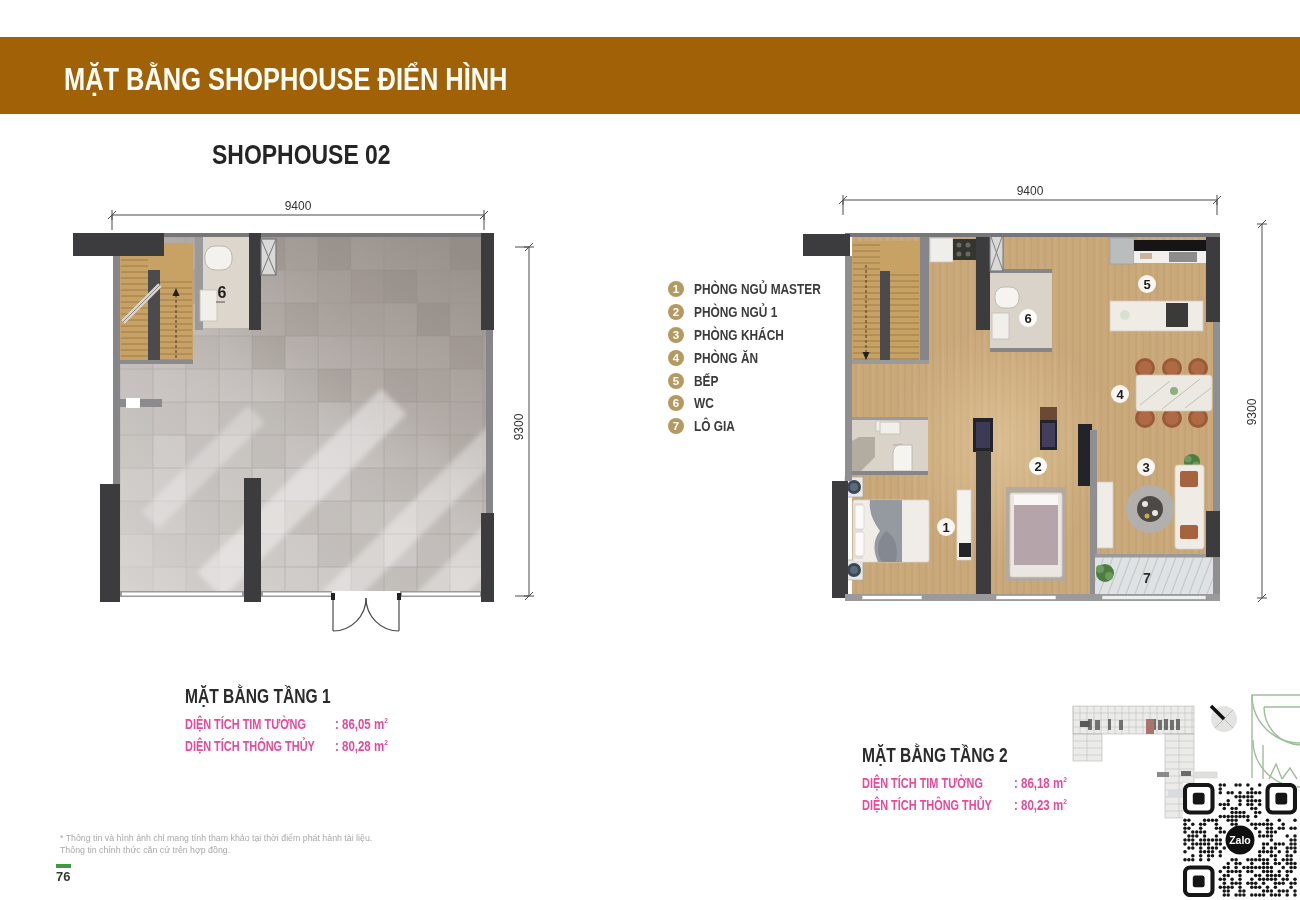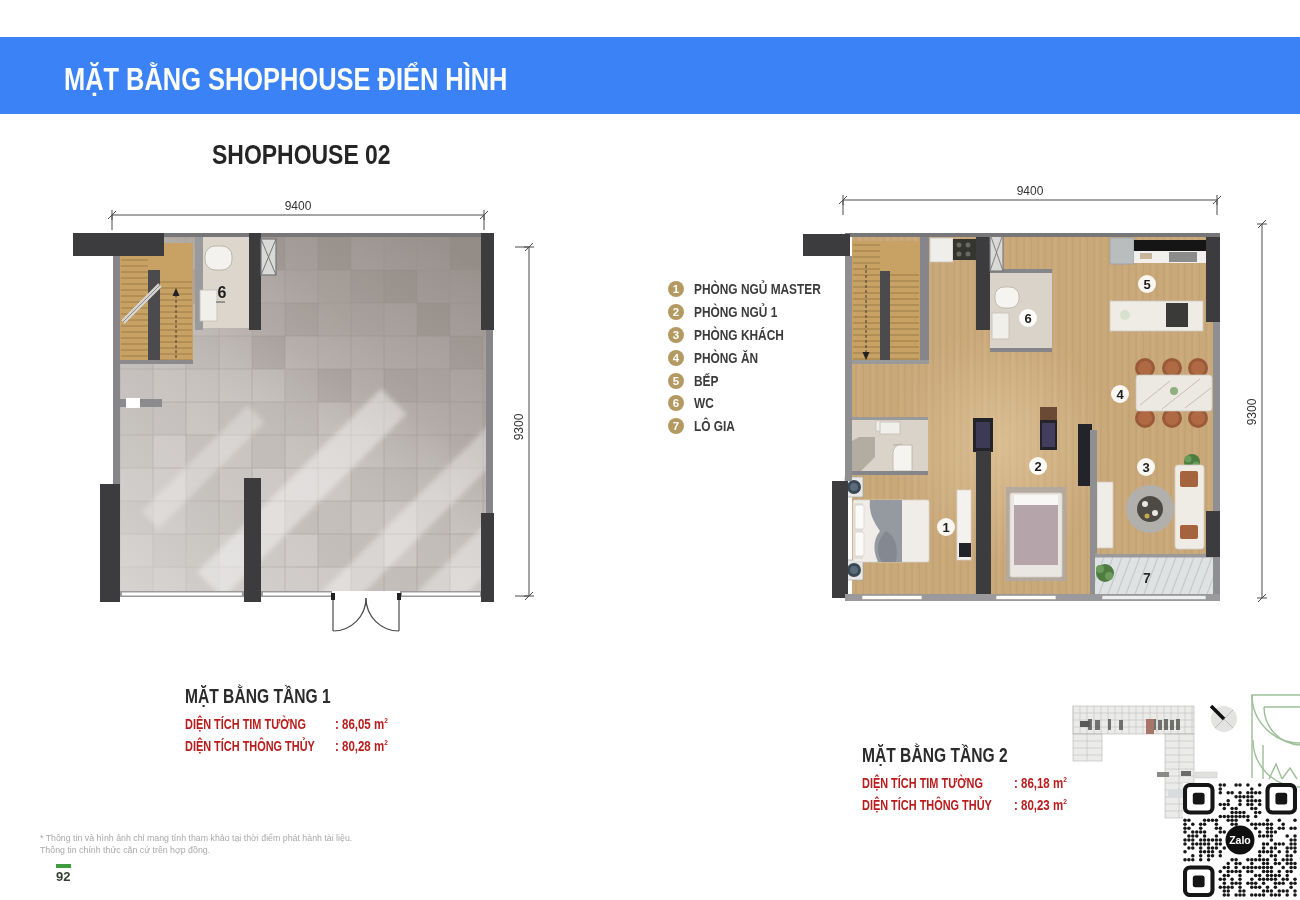--- a/index.html
+++ b/index.html
@@ -1,34 +1,34 @@
 <!DOCTYPE html>
 <html><head><meta charset="utf-8">
 <style>
 html,body{margin:0;padding:0;background:#ffffff;}
 #page{position:relative;width:1300px;height:900px;overflow:hidden;background:#fff;
   font-family:"Liberation Sans",sans-serif;}
-#topbar{position:absolute;left:0;top:37px;width:1300px;height:77px;background:#3b82f6;}
+#topbar{position:absolute;left:0;top:37px;width:1300px;height:77px;background:#a16207;}
 #topbar span{position:absolute;left:64px;top:50%;transform:translateY(-40%) scaleX(0.82);transform-origin:0 50%;
   color:#fdfdf8;font-weight:bold;font-size:31px;letter-spacing:0px;white-space:nowrap;}
 #sh02{position:absolute;left:212px;top:139px;font-weight:bold;font-size:28px;color:#252525;
   transform:scaleX(0.82);transform-origin:0 0;white-space:nowrap;}
 #legend{position:absolute;left:668px;top:278px;}
 .li{height:22.8px;display:flex;align-items:center;}
 .lc{width:16px;height:16px;border-radius:50%;background:#b49a62;color:#fff;font-size:11.5px;font-weight:bold;
   display:inline-flex;align-items:center;justify-content:center;margin-right:10px;flex:0 0 16px;}
 .lt{display:inline-block;font-size:14.5px;color:#3b3b3b;font-weight:bold;white-space:nowrap;
   transform:scaleX(0.82);transform-origin:0 50%;}
 .hblock{position:absolute;color:#2b2b2b;}
 .hblock h3{margin:0;font-size:19.5px;font-weight:bold;transform:scaleX(0.80);transform-origin:0 0;white-space:nowrap;}
-.arow{position:relative;font-size:14px;margin-top:7.5px;color:#b91c1c;font-weight:bold;height:15px;}
+.arow{position:relative;font-size:14px;margin-top:7.5px;color:#ec4899;font-weight:bold;height:15px;}
 .arow .lab{position:absolute;left:0;top:0;white-space:nowrap;transform:scaleX(0.78);transform-origin:0 0;}
 .arow .val{position:absolute;top:0;white-space:nowrap;transform:scaleX(0.82);transform-origin:0 0;}
 sup{font-size:8px;}
-#foot{position:absolute;left:40px;top:833px;font-size:8.8px;color:#a9a9a9;line-height:11.5px;}
+#foot{position:absolute;left:60px;top:833px;font-size:8.8px;color:#a9a9a9;line-height:11.5px;}
 #pgreen{position:absolute;left:56px;top:864px;width:15px;height:3.5px;background:#3f9b3f;}
 #pnum{position:absolute;left:56px;top:869px;font-size:13px;font-weight:bold;color:#333d33;}
 </style></head>
 <body>
 <div id="page">
   <div id="topbar">
       <span>MẶT BẰNG SHOPHOUSE ĐIỂN HÌNH</span>
     </div>
   <div id="sh02">SHOPHOUSE 02</div>
   <svg id="plan1" style="position:absolute;left:60px;top:190px" width="500" height="470" viewBox="0 0 500 470">
@@ -1021,13 +1021,13 @@
 <circle cx="112.0" cy="84.5" r="1.77" fill="#161616"></circle>
 <circle cx="112.0" cy="96.3" r="1.77" fill="#161616"></circle>
 <circle cx="112.0" cy="100.2" r="1.77" fill="#161616"></circle>
 <circle cx="112.0" cy="108.1" r="1.77" fill="#161616"></circle>
 <circle cx="112.0" cy="112.0" r="1.77" fill="#161616"></circle>
 <circle cx="57" cy="57" r="14.5" fill="#101010"></circle>
 <text x="57" y="61" font-size="10.5" font-weight="bold" fill="#ffffff" text-anchor="middle" font-family="Liberation Sans,sans-serif">Zalo</text>
 </svg>
   <div id="foot">* Thông tin và hình ảnh chỉ mang tính tham khảo tại thời điểm phát hành tài liệu.<br>Thông tin chính thức căn cứ trên hợp đồng.</div>
   <div id="pgreen"></div>
-  <div id="pnum">92</div>
+  <div id="pnum">76</div>
 </div>
 </body></html>

